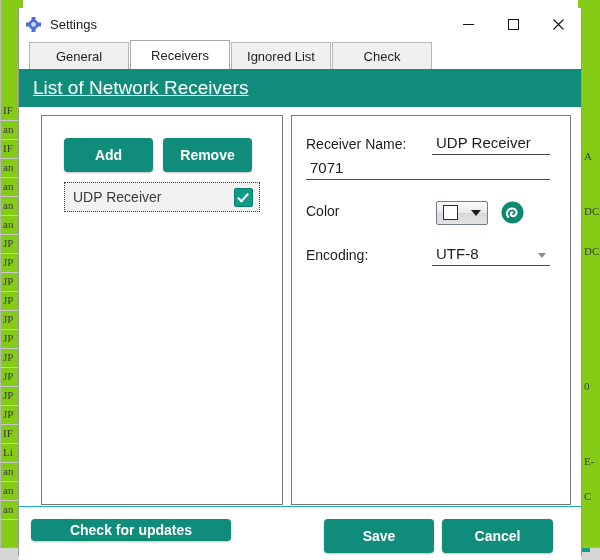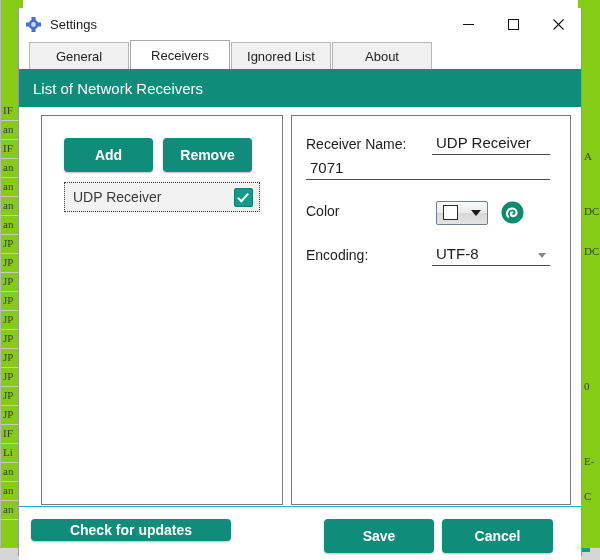--- a/index.html
+++ b/index.html
@@ -148,21 +148,22 @@
   #header-band {
     height: 38px;
     background: #0f8c7a;
     display: flex;
     align-items: center;
     padding-left: 14px;
     box-sizing: border-box;
   }
   #header-title {
     color: #ffffff;
-    font-size: 15px;
+    font-size: 19px;
+    text-decoration: underline;
   }
 
   
   #body {
     position: relative;
     height: 399px;
     background: #ffffff;
     box-sizing: border-box;
     padding: 8px 10px 0 10px;
     display: flex;
@@ -449,21 +450,21 @@
     <div class="tab">
         <span>General</span>
       </div>
     <div class="tab active">
         <span>Receivers</span>
       </div>
     <div class="tab">
         <span>Ignored List</span>
       </div>
     <div class="tab">
-        <span>About</span>
+        <span>Check</span>
       </div>
   </div>
 
   <div id="header-band">
     <span id="header-title">List of Network Receivers</span>
   </div>
 
   <div id="body">
 
     <div id="left-panel" class="panel">

